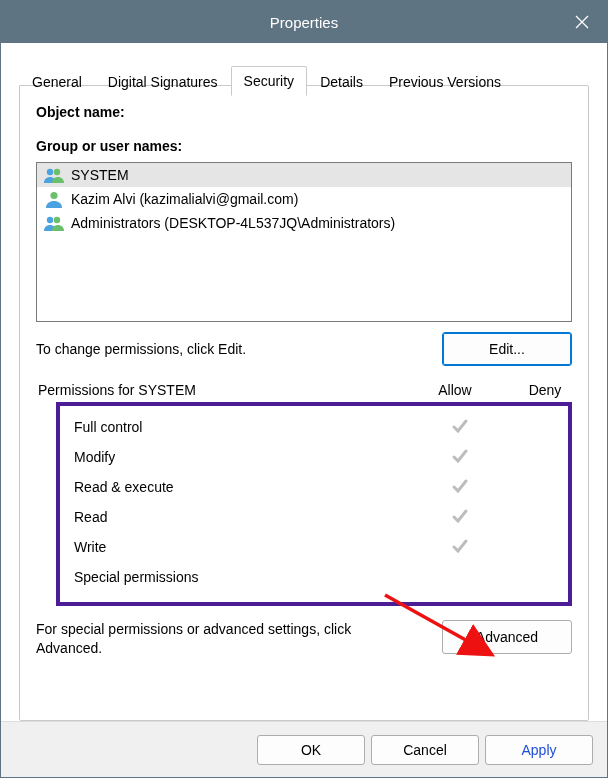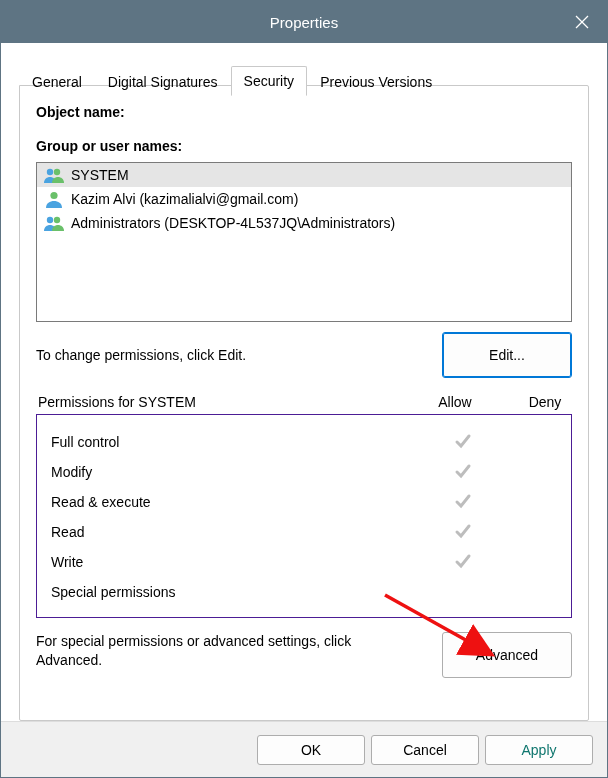--- a/index.html
+++ b/index.html
@@ -46,52 +46,52 @@
     display:flex; align-items:center; padding:3px 6px; gap:6px; font-size:14px;
   }
   .listrow.selected { background:#e5e5e5; }
   .usericon { width:22px; height:18px; display:flex; align-items:center; justify-content:center; }
   .usericon svg { width:22px; height:18px; }
   .editrow {
     display:flex; align-items:center; justify-content:space-between; margin-top:10px;
     margin-bottom:16px;
   }
   .btn {
-    min-width:130px; height:46px; border:1px solid #adadad; background:#fdfdfd;
+    min-width:130px; height:34px; border:1px solid #adadad; background:#fdfdfd;
     font-size:14px; display:inline-flex; align-items:center; justify-content:center;
     padding:0 14px; border-radius:3px; cursor:default;
   }
   .btn.focus { border:1px solid #0078d7; box-shadow:0 0 0 1px #0078d7 inset; }
   .permhdr {
     display:flex; justify-content:space-between; font-size:14px;
     margin-bottom:4px; padding:0 2px;gap:45px;
   }
   .permhdr .cols { display:flex; gap:40px; }
   .permhdr .cols span { width:50px; text-align:center; }
   .permbox {
-    border:1px solid #4c1d95; background:#fff; padding:12px 10px 10px 14px;
+    border:4px solid #4c1d95; background:#fff; padding:6px 10px 10px 14px;margin-left:20px;
   }
   .permrow {
     display:flex; align-items:center; height:30px; font-size:14px;
   }
   .permrow .pname { flex:1 1 auto; }
   .permrow .col { width:52px; text-align:center; }
   .permrow .col.deny { width:72px; }
   .check svg { width:18px; height:18px; stroke:#bdbdbd; stroke-width:3; fill:none; stroke-linecap:round; }
   .advrow {
     display:flex; align-items:flex-start; justify-content:space-between; margin-top:14px;
     gap:24px;
   }
   .advrow .txt { flex:1 1 auto; font-size:14px; line-height:1.35; }
   .footer {
     flex:0 0 auto; height:56px; background:#f0f0f0; border-top:1px solid #ddd;
     display:flex; align-items:center; justify-content:flex-end; gap:6px; padding:0 14px;
   }
   .footer .btn { min-width:108px; height:30px; }
-  .footer .btn.disabled { color:#0f766e; }
+  .footer .btn.disabled { color:#1d4ed8; }
   .arrow-overlay { position:absolute; pointer-events:none; }
 </style>
 </head>
 <body>
 
 <div class="window">
 
   <div class="titlebar">
     <div class="title">Properties</div>
     <div class="close">
@@ -101,20 +101,21 @@
         </svg>
     </div>
   </div>
 
   <div class="body">
 
     <div class="tabs">
       <div class="tab">General</div>
       <div class="tab">Digital Signatures</div>
       <div class="tab active">Security</div>
+      <div class="tab">Details</div>
       <div class="tab">Previous Versions</div>
     </div>
 
     <div class="tabpane">
 
       <div class="label objrow">Object name:</div>
 
       <div class="label">Group or user names:</div>
 
       <div class="listbox" id="userlist">

